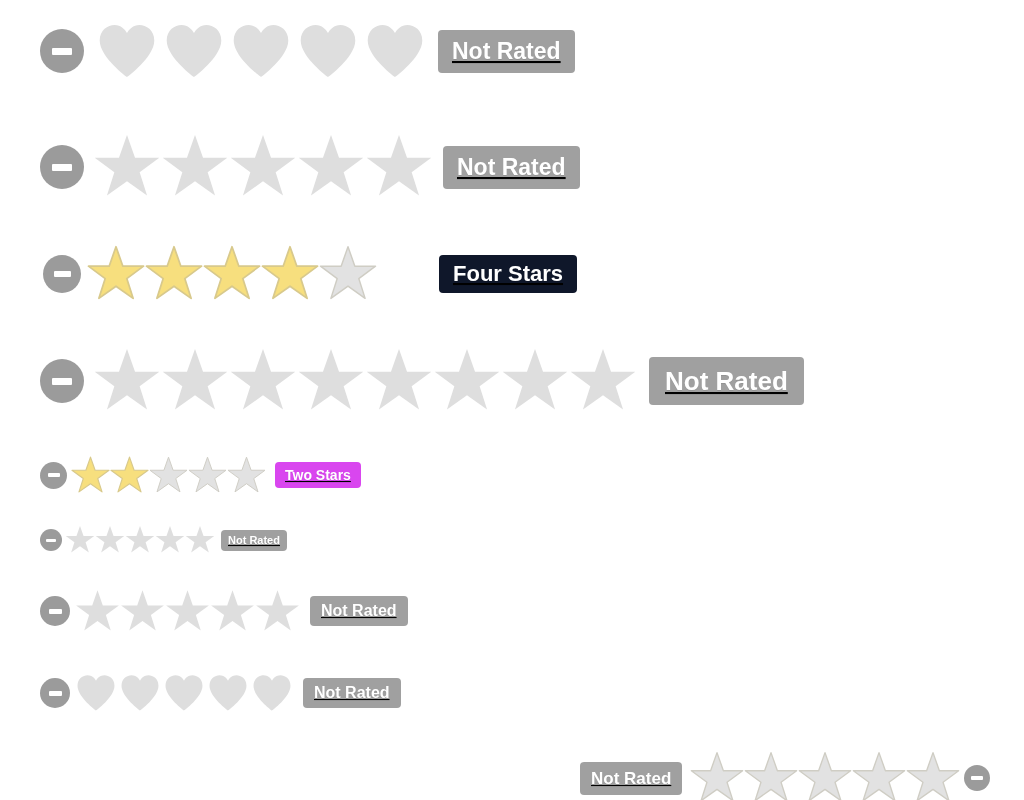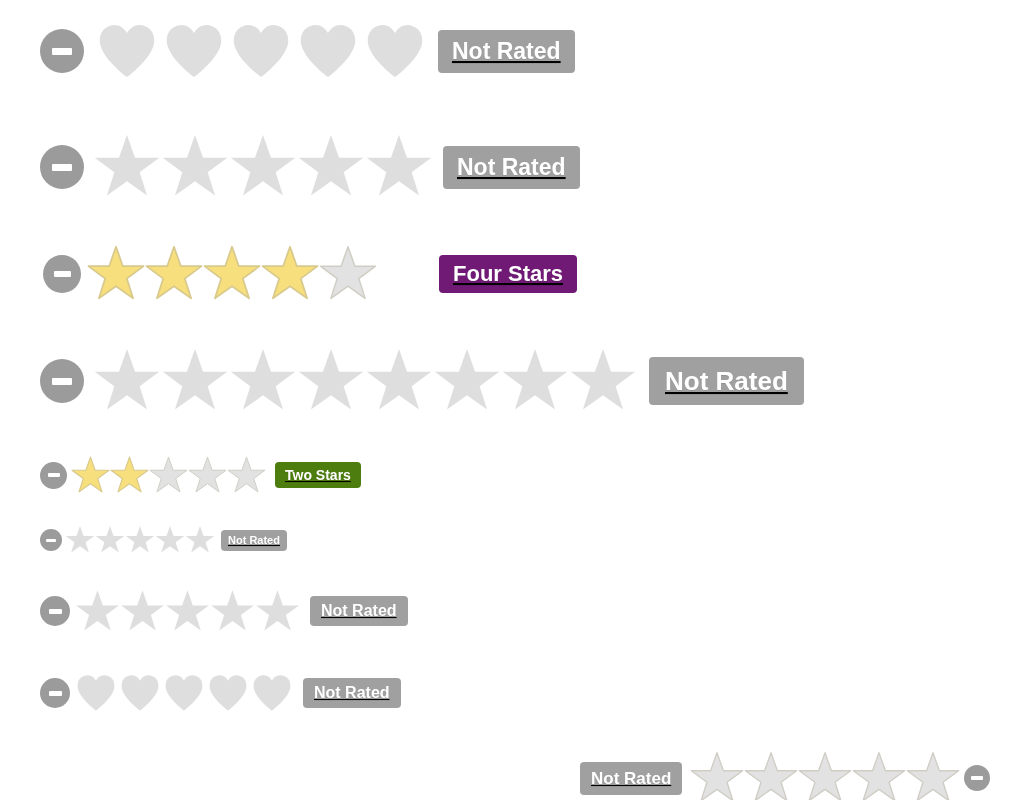--- a/index.html
+++ b/index.html
@@ -166,21 +166,21 @@
           <svg viewBox="0 0 100 100" width="58" height="58">
             <polygon points="50,3 61.8,36.5 97.5,36.5 68.6,57.9 79.5,92 50,71 20.5,92 31.4,57.9 2.5,36.5 38.2,36.5" fill="#f7df7e" stroke="#d8c98c" stroke-width="3" stroke-linejoin="round"></polygon>
           </svg>
         </span>
         <span class="sym">
           <svg viewBox="0 0 100 100" width="58" height="58">
             <polygon points="50,3 61.8,36.5 97.5,36.5 68.6,57.9 79.5,92 50,71 20.5,92 31.4,57.9 2.5,36.5 38.2,36.5" fill="#e2e2e2" stroke="#cfcdc4" stroke-width="2.5" stroke-linejoin="round"></polygon>
           </svg>
         </span>
       </div>
-      <div class="badge" style="background: #701a75; color: rgb(255, 255, 255); font-size: 22px; padding: 8px 14px; margin-left: 62px;">
+      <div class="badge" style="background: #0f172a; color: rgb(255, 255, 255); font-size: 22px; padding: 8px 14px; margin-left: 62px;">
         <span>Four Stars</span>
       </div>
     </div>
     <div class="rating-row" style="left: 40px; top: 344px; height: 74px;">
       <div class="clear-btn" style="width: 44px; height: 44px; background: rgb(155, 155, 155); margin-right: 9px;">
         <span class="bar" style="width: 20px; height: 7px; background: rgb(255, 255, 255);"></span>
       </div>
       <div class="symbols" style="gap: 0px;">
         <span class="sym">
           <svg viewBox="0 0 100 100" width="68" height="68">
@@ -251,21 +251,21 @@
           <svg viewBox="0 0 100 100" width="39" height="39">
             <polygon points="50,3 61.8,36.5 97.5,36.5 68.6,57.9 79.5,92 50,71 20.5,92 31.4,57.9 2.5,36.5 38.2,36.5" fill="#e2e2e2" stroke="#cfcdc4" stroke-width="2.5" stroke-linejoin="round"></polygon>
           </svg>
         </span>
         <span class="sym">
           <svg viewBox="0 0 100 100" width="39" height="39">
             <polygon points="50,3 61.8,36.5 97.5,36.5 68.6,57.9 79.5,92 50,71 20.5,92 31.4,57.9 2.5,36.5 38.2,36.5" fill="#e2e2e2" stroke="#cfcdc4" stroke-width="2.5" stroke-linejoin="round"></polygon>
           </svg>
         </span>
       </div>
-      <div class="badge" style="background: #4d7c0f; color: rgb(255, 255, 255); font-size: 14px; padding: 6px 10px; margin-left: 9px;">
+      <div class="badge" style="background: #d946ef; color: rgb(255, 255, 255); font-size: 14px; padding: 6px 10px; margin-left: 9px;">
         <span>Two Stars</span>
       </div>
     </div>
     <div class="rating-row" style="left: 40px; top: 524px; height: 32px;">
       <div class="clear-btn" style="width: 22px; height: 22px; background: rgb(155, 155, 155); margin-right: 3px;">
         <span class="bar" style="width: 10px; height: 3px; background: rgb(255, 255, 255);"></span>
       </div>
       <div class="symbols" style="gap: 0px;">
         <span class="sym">
           <svg viewBox="0 0 100 100" width="30" height="30">

